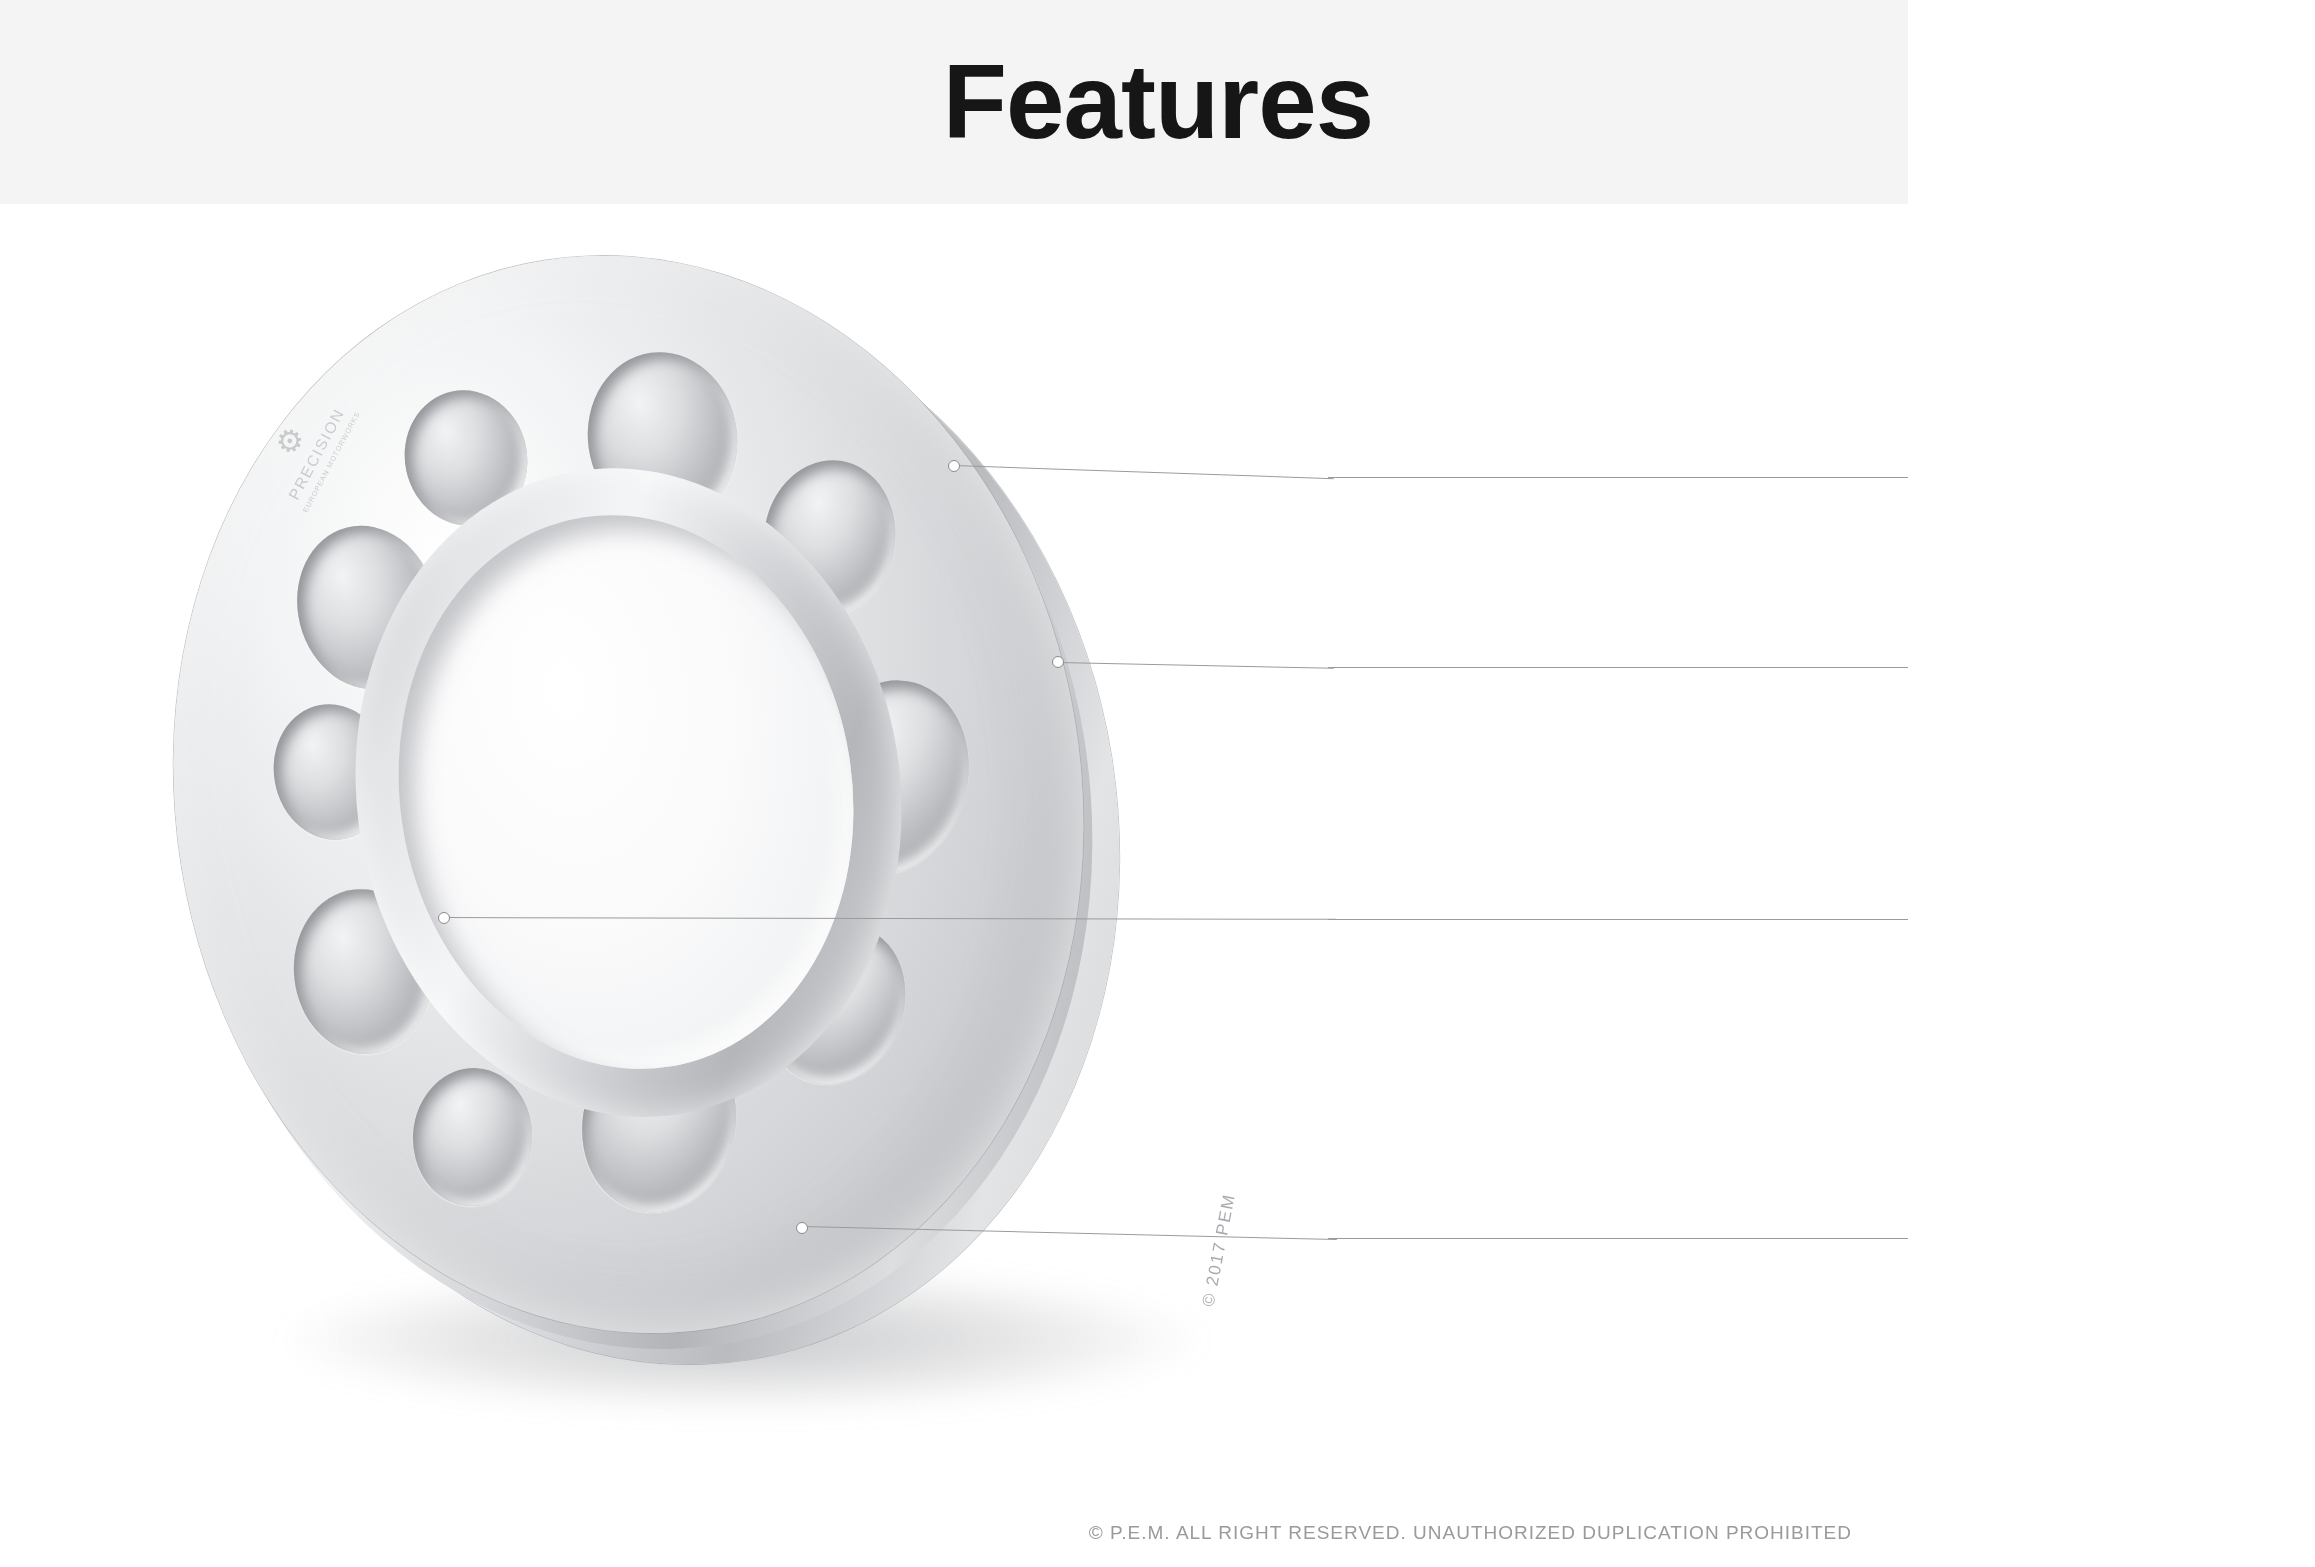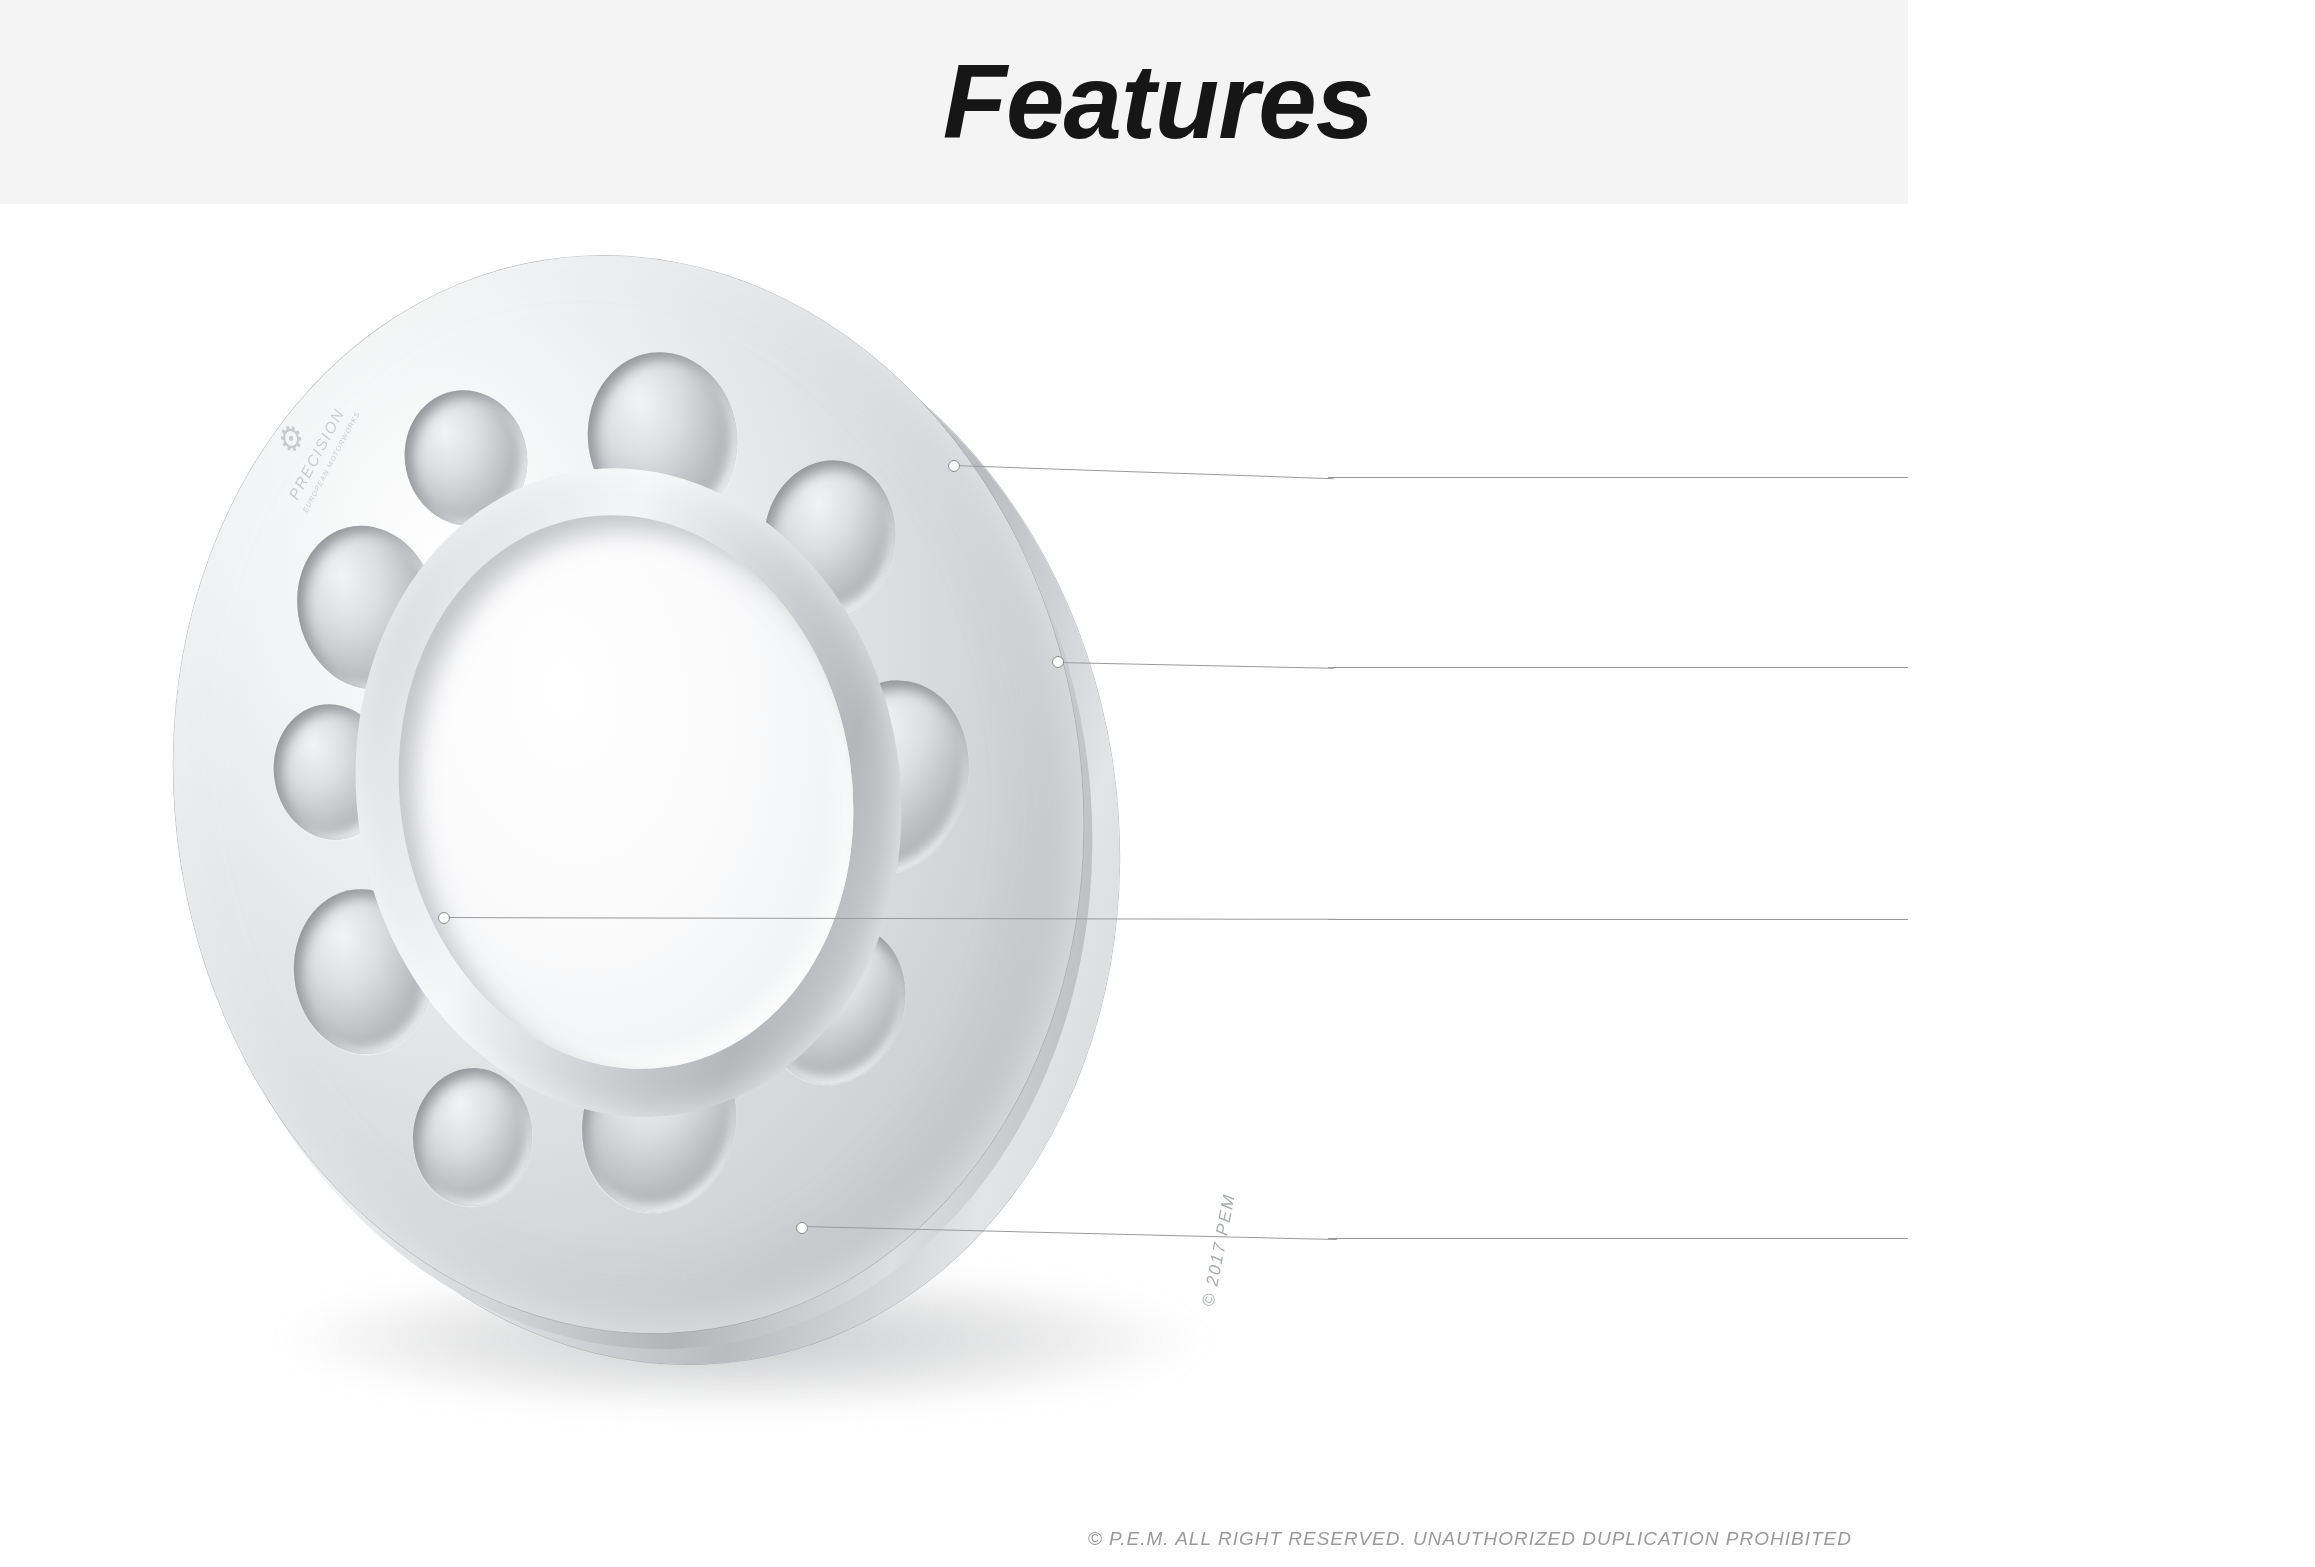--- a/index.html
+++ b/index.html
@@ -10,21 +10,20 @@
   body {
     font-family: "Liberation Sans", sans-serif;
     -webkit-font-smoothing: antialiased;
   }
   #page {
     position: relative;
     width: 1908px;
     height: 1568px;
     background: #ffffff;
     overflow: hidden;
-    font-style: italic;
   }
 
   
   #header {
     position: absolute;
     left: 0;
     top: 0;
     width: 2316px;
     height: 204px;
     background: #f4f4f4;
@@ -226,21 +225,21 @@
     position: absolute;
     width: 0.9px;
     height: 16.3px;
     background: #9b9b9b;
   }
 
   
   #footer-note {
     position: absolute;
     right: 56px;
-    bottom: 18px;
+    bottom: 24px;
     font-size: 19px;
     letter-spacing: 1px;
     color: #9a9a9a;
   }
 </style>
 </head>
 <body>
 
 <div id="page">
 

